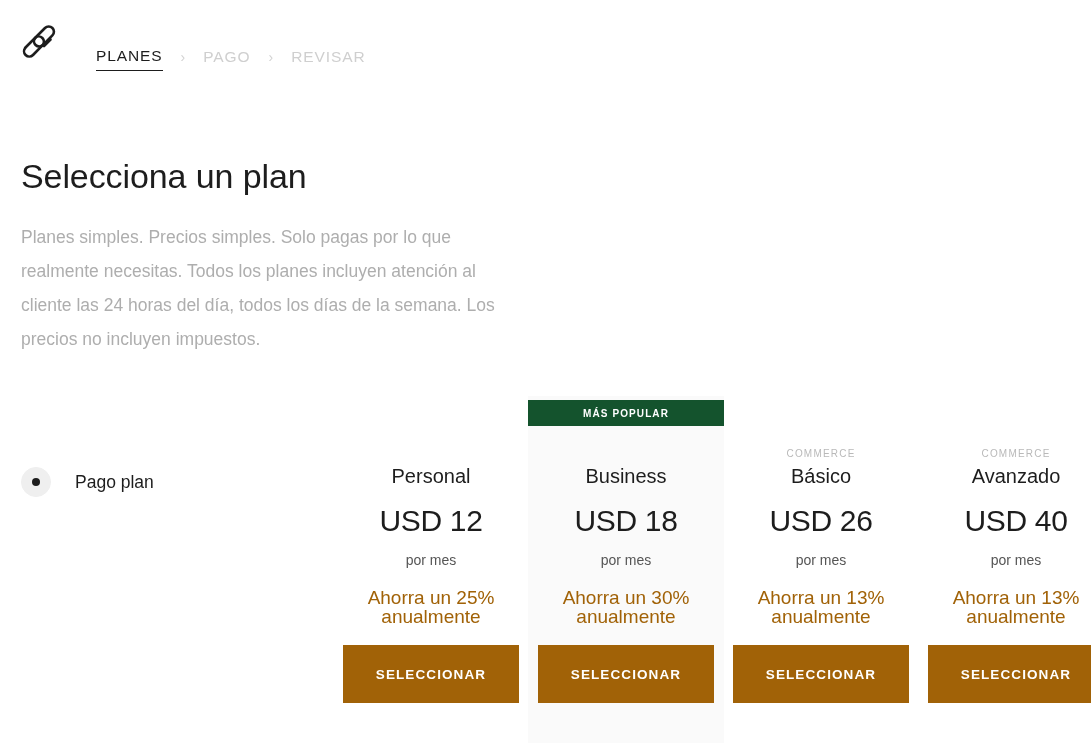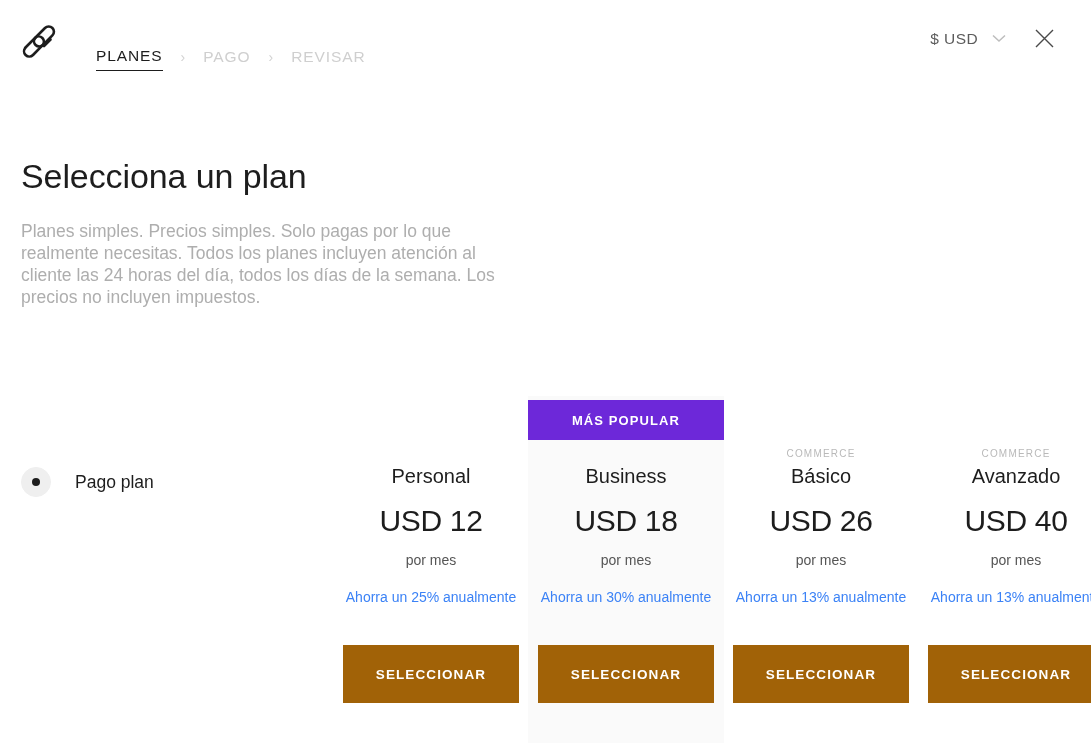--- a/index.html
+++ b/index.html
@@ -100,21 +100,21 @@
     color: #1d1d1d;
     letter-spacing: -0.1px;
     margin: 0;
   }
   .page-desc {
     position: absolute;
     left: 21px;
     top: 220px;
     width: 495px;
     font-size: 17.5px;
-    line-height: 22px;
+    line-height: 34px;
     color: #aeaeae;
     margin: 0;
   }
 
   
   .billing {
     position: absolute;
     left: 21px;
     top: 466px;
   }
@@ -173,24 +173,24 @@
   .plan-0 { left: 0px; }
   .plan-1 { left: 195px; background: #fafafa; }
   .plan-2 { left: 390px; }
   .plan-3 { left: 585px; }
 
   .popular-badge {
     position: absolute;
     top: 4px;
     left: 0;
     width: 196px;
-    height: 40px;
-    background: #6d28d9;
+    height: 26px;
+    background: #14532d;
     color: #ffffff;
-    font-size: 13px;
+    font-size: 10px;
     font-weight: 700;
     letter-spacing: 1.1px;
     display: flex;
     align-items: center;
     justify-content: center;
   }
 
   .plan-body {
     position: absolute;
     top: 0;
@@ -228,23 +228,23 @@
     position: absolute;
     top: 156px;
     width: 196px;
     font-size: 14px;
     color: #555555;
   }
   .plan-save {
     position: absolute;
     top: 192px;
     width: 196px;
-    font-size: 14px;
+    font-size: 19px;
     line-height: 19px;
-    color: #3b82f6;
+    color: #a16207;
     cursor: pointer;
   }
   .plan-cta {
     position: absolute;
     top: 249px;
     left: 10px;
     width: 176px;
     height: 58px;
     background: #a16207;
     color: #ffffff;
@@ -273,35 +273,20 @@
   </div>
 
   <div class="breadcrumb">
     <span class="crumb active">PLANES</span>
     <span class="crumb-sep">›</span>
     <span class="crumb inactive">PAGO</span>
     <span class="crumb-sep">›</span>
     <span class="crumb inactive">REVISAR</span>
   </div>
 
-  <div class="header-right">
-    <div class="currency">
-      <span>$ USD</span>
-      <span class="chev">
-        <svg width="14" height="9" viewBox="0 0 14 9" aria-hidden="true">
-          <path d="M1 1.5 L7 7 L13 1.5" fill="none" stroke="#bdbdbd" stroke-width="1.5"></path>
-        </svg>
-      </span>
-    </div>
-    <div class="close-btn">
-      <svg width="21" height="21" viewBox="0 0 21 21" aria-hidden="true">
-        <path d="M2 2 L19 19 M19 2 L2 19" fill="none" stroke="#4a4a4a" stroke-width="1.4"></path>
-      </svg>
-    </div>
-  </div>
 </div>
 
 <h1 class="page-title">Selecciona un plan</h1>
 <p class="page-desc">Planes simples. Precios simples. Solo pagas por lo que realmente necesitas. Todos los planes incluyen atención al cliente las 24 horas del día, todos los días de la semana. Los precios no incluyen impuestos.</p>
 
 <div class="billing">
   <div class="billing-row">
     <span class="radio on">
       <span class="dot"></span>
     </span>

